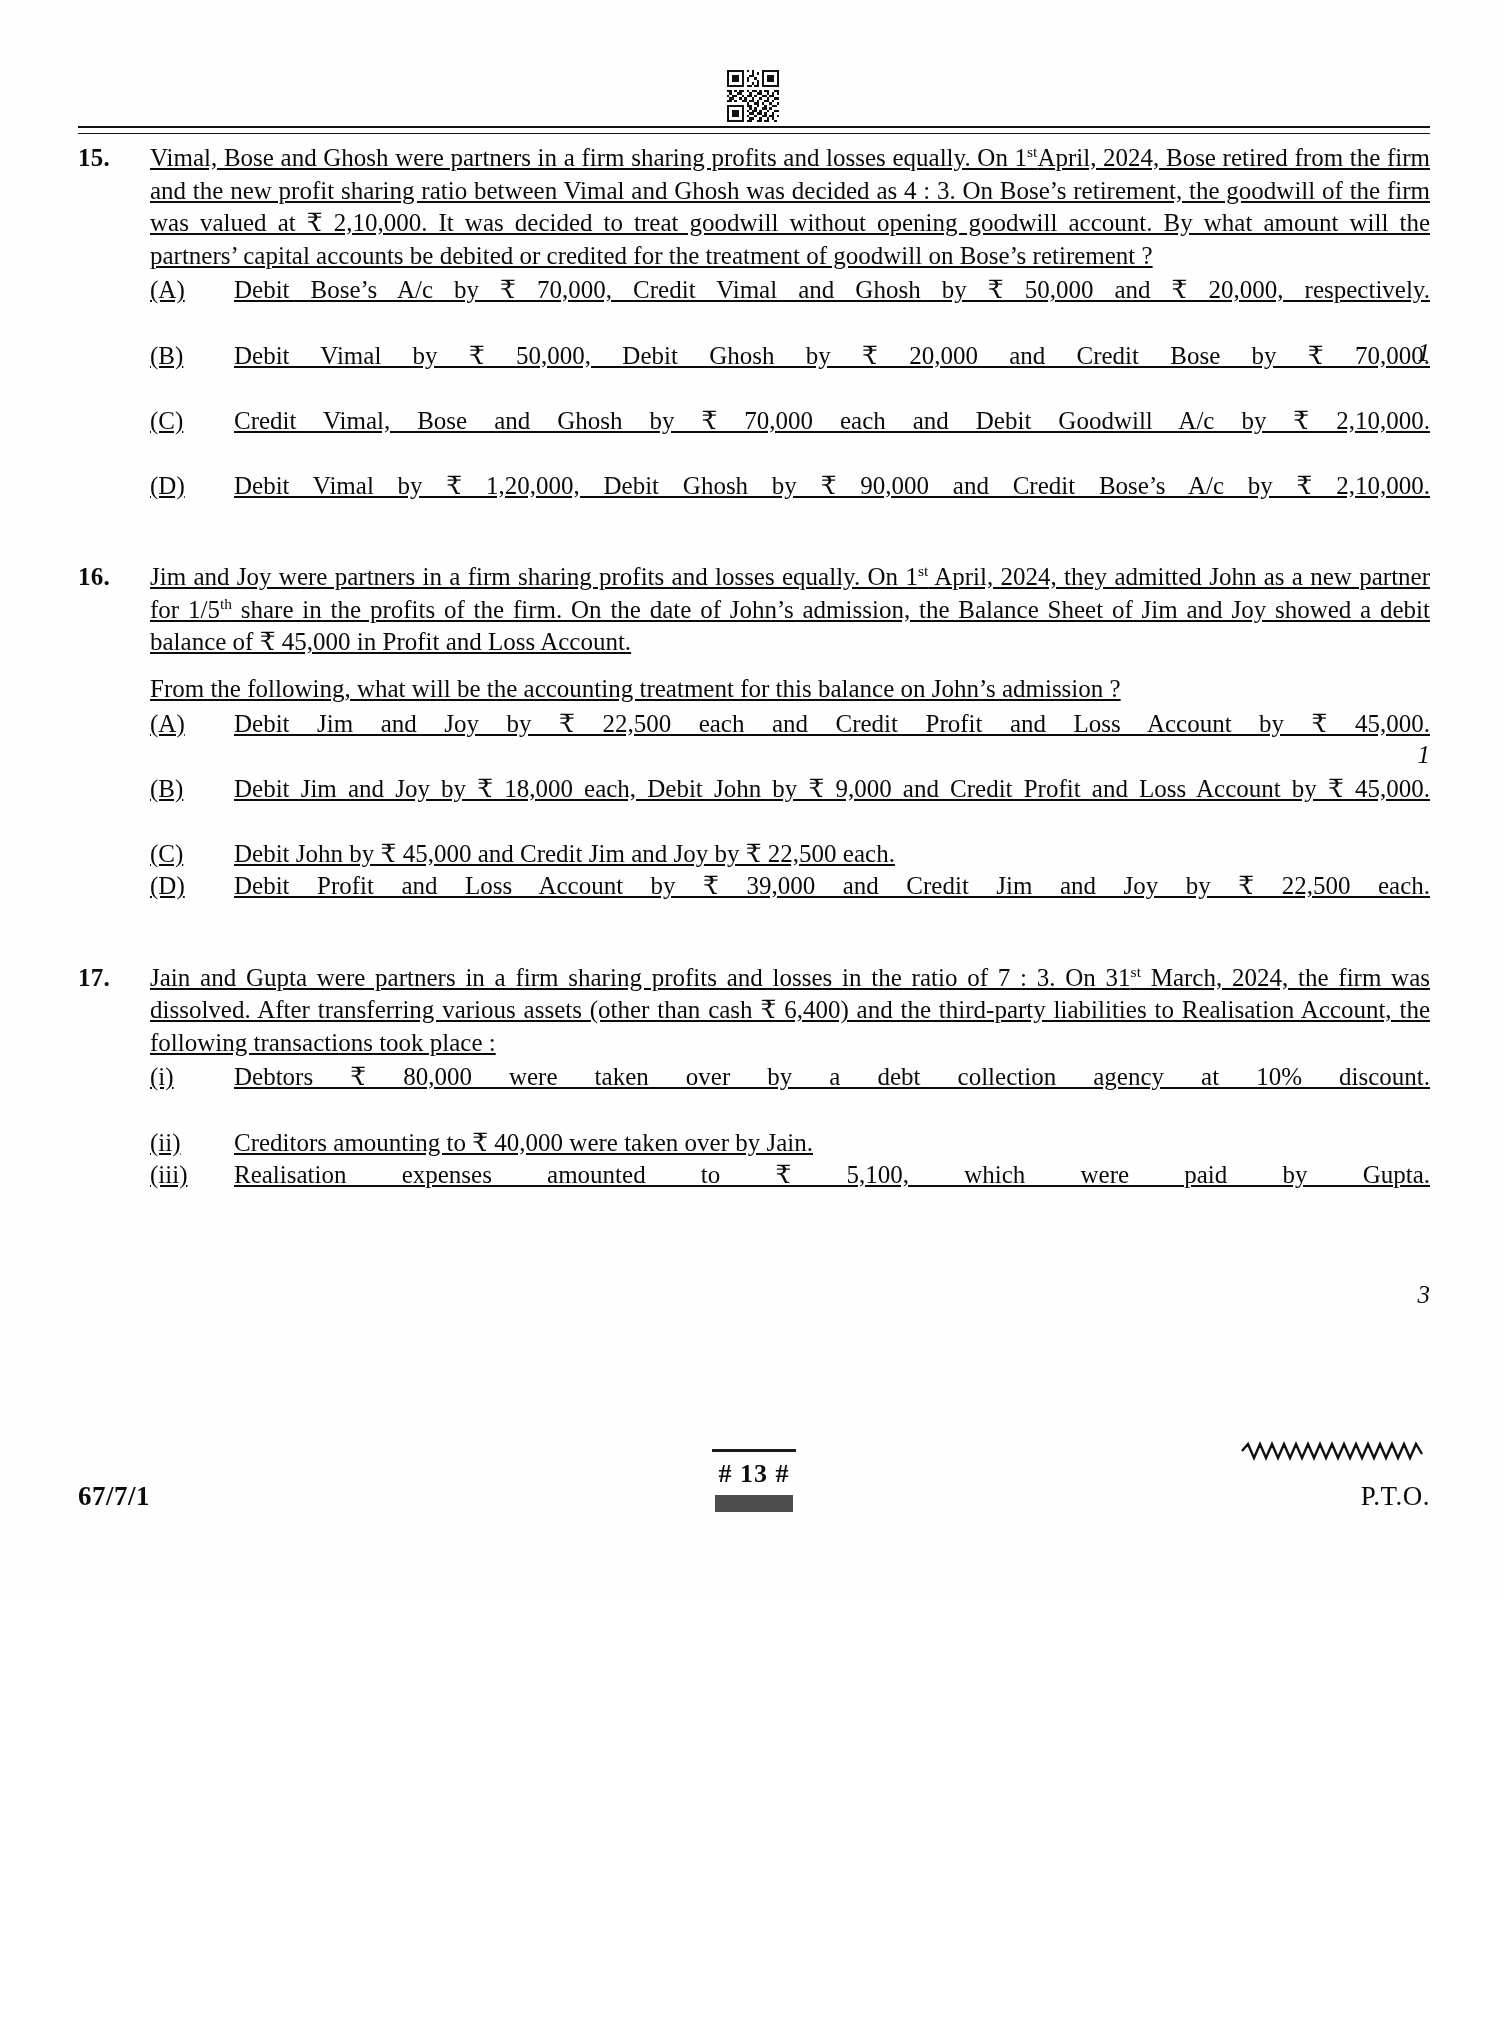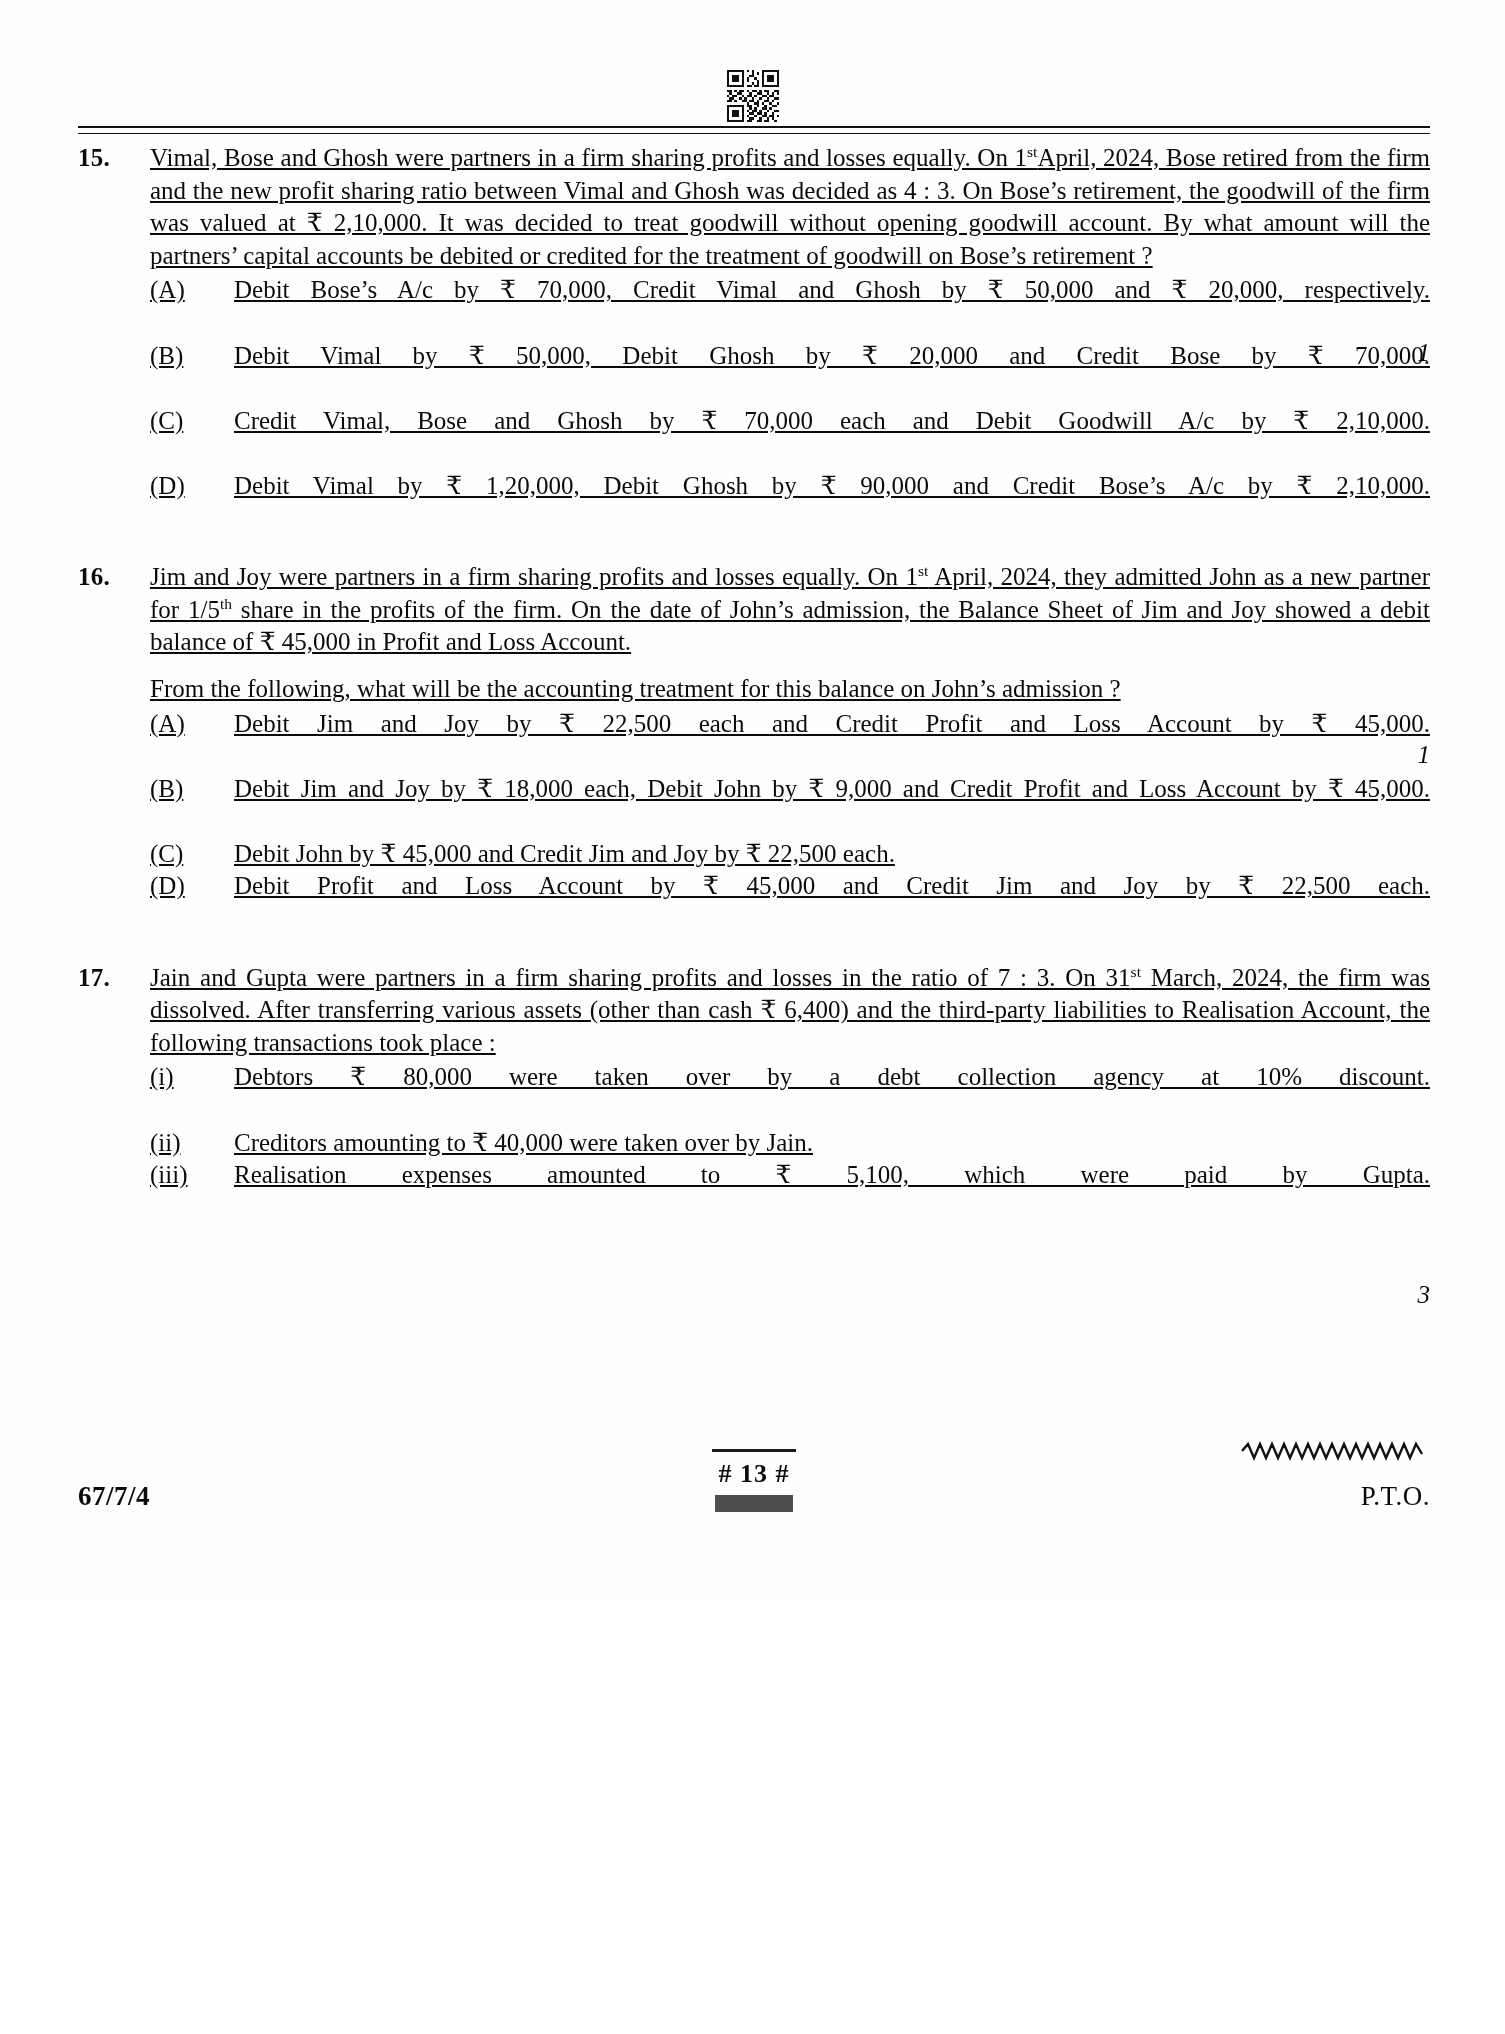--- a/index.html
+++ b/index.html
@@ -355,21 +355,21 @@
           <div class="opt">
             <span class="opt-label">(B)</span>
             <span class="opt-text j">Debit Jim and Joy by ₹ 18,000 each, Debit John by ₹ 9,000 and Credit Profit and Loss Account by ₹ 45,000.</span>
           </div>
           <div class="opt">
             <span class="opt-label">(C)</span>
             <span class="opt-text">Debit John by ₹ 45,000 and Credit Jim and Joy by ₹ 22,500 each.</span>
           </div>
           <div class="opt">
             <span class="opt-label">(D)</span>
-            <span class="opt-text j">Debit Profit and Loss Account by ₹ 45,000 and Credit Jim and Joy by ₹ 22,500 each.</span>
+            <span class="opt-text j">Debit Profit and Loss Account by ₹ 39,000 and Credit Jim and Joy by ₹ 22,500 each.</span>
           </div>
         </div>
       </div>
       <span class="mark" style="top:178px">1</span>
     </div>
 
     <div class="gap-md"></div>
 
     <div class="q-block">
       <div class="q-num">17.</div>
@@ -397,21 +397,21 @@
 
   </div>
 
   <div class="footer">
 
     <svg class="squiggle" viewBox="0 0 190 22">
       <path d="M2 11 L8 4 L14 18 L20 4 L26 18 L32 4 L38 18 L44 4 L50 18 L56 4 L62 18 L68 4 L74 18 L80 4 L86 18 L92 4 L98 18 L104 4 L110 18 L116 4 L122 18 L128 4 L134 18 L140 4 L146 18 L152 4 L158 18 L164 4 L170 18 L176 4 L182 14" fill="none" stroke="#111" stroke-width="2.4" stroke-linejoin="miter"></path>
     </svg>
 
     <div class="footer-row">
-      <span class="code">67/7/4</span>
+      <span class="code">67/7/1</span>
       <span class="pto">P.T.O.</span>
     </div>
 
     <div class="pageno-wrap">
       <div class="pageno-rule"></div>
       <div class="pageno"># 13 #</div>
       <div class="pageno-bar"></div>
     </div>
   </div>
 

